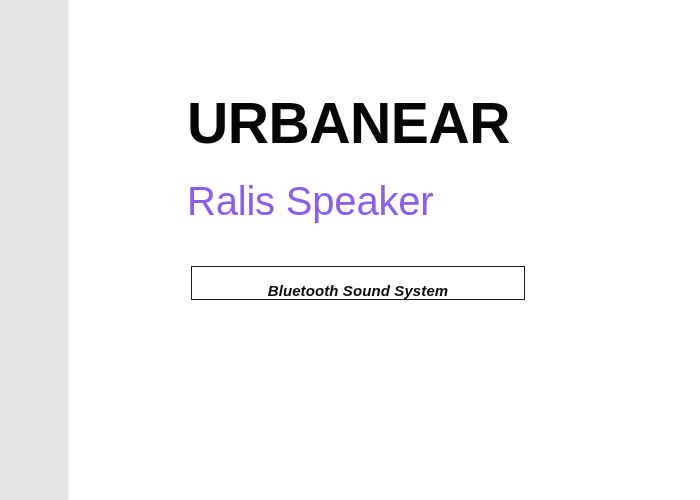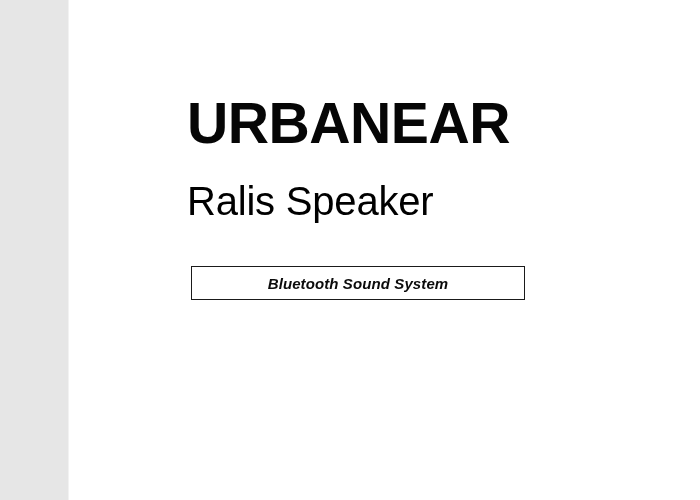--- a/index.html
+++ b/index.html
@@ -44,35 +44,35 @@
     transform-origin: left center;
   }
   .product-name {
     position: absolute;
     left: 118px;
     top: 179px;
     font-size: 40px;
     line-height: 44px;
     font-weight: 400;
     letter-spacing: -0.2px;
-    color: #000000;
+    color: #8b5cf6;
     font-family: "Liberation Sans", sans-serif;
     white-space: nowrap;
   }
   .feature-box {
     position: absolute;
     left: 122px;
     top: 266px;
     width: 334px;
     height: 34px;
     box-sizing: border-box;
     border: 1.5px solid #1a1a1a;
     background: #ffffff;
     display: flex;
-    align-items: center;
+    align-items: flex-end;
     justify-content: center;
   }
   .feature-box-text {
     font-size: 15px;
     line-height: 17px;
     font-weight: 700;
     font-style: italic;
     color: #0b0b0b;
     letter-spacing: 0.1px;
     font-family: "Liberation Sans", sans-serif;

